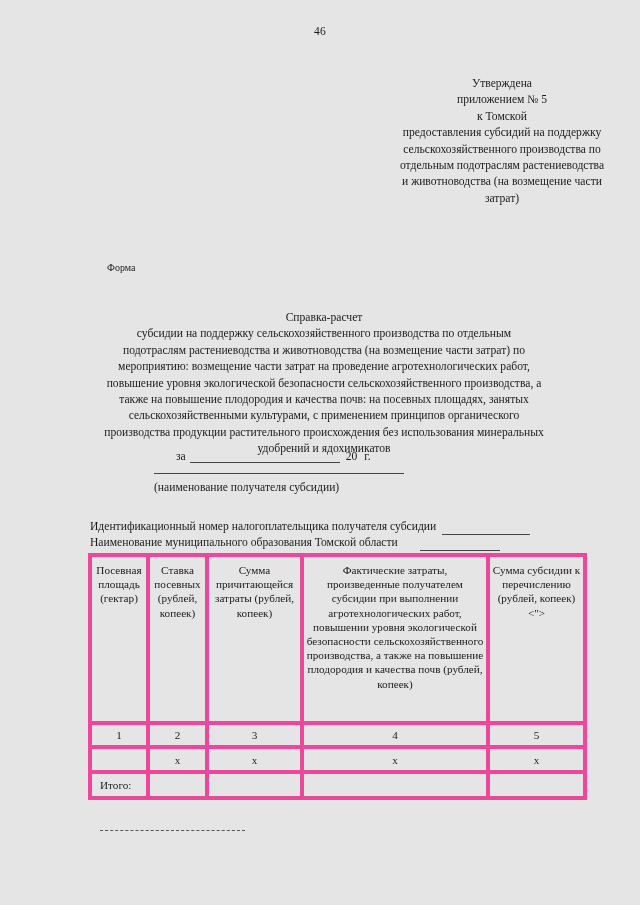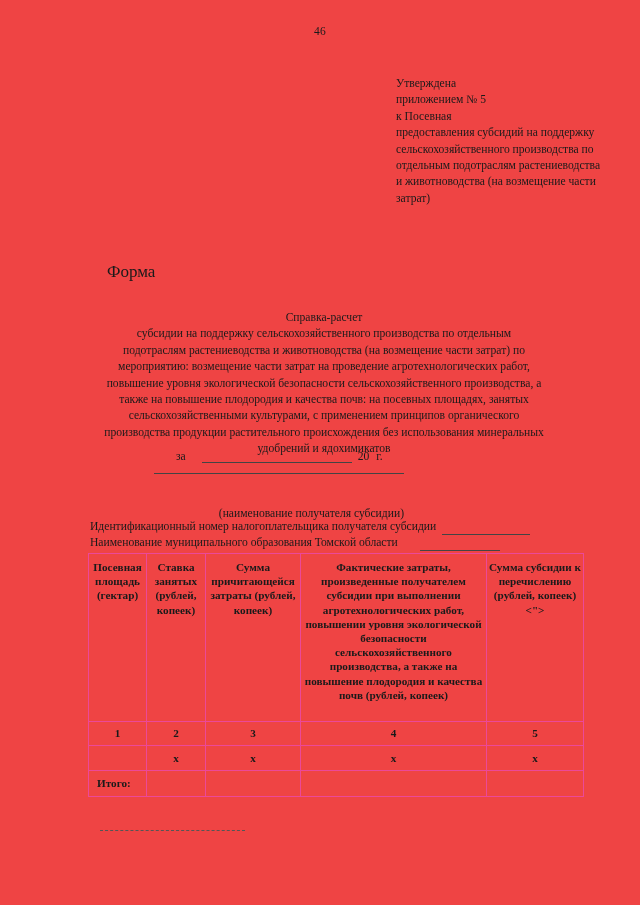--- a/index.html
+++ b/index.html
@@ -10,21 +10,21 @@
     background: #ffffff;
     font-family: "Liberation Serif", "DejaVu Serif", serif;
     color: #1a1a1a;
     position: relative;
     overflow: hidden;
   }
   .page {
     position: relative;
     width: 640px;
     height: 905px;
-    background: #ef4444;
+    background: #e5e5e5;
   }
 
   
   .page-number {
     position: absolute;
     top: 25px;
     left: 0;
     width: 640px;
     text-align: center;
     font-size: 11.5px;
@@ -32,29 +32,30 @@
   }
 
   
   .approval-block {
     position: absolute;
     top: 76px;
     left: 396px;
     width: 212px;
     font-size: 11.6px;
     line-height: 16.4px;
+    text-align: center;
   }
   .approval-block div { white-space: normal; }
 
   
   .form-label {
     position: absolute;
     top: 262px;
     left: 107px;
-    font-size: 17px;
+    font-size: 10px;
   }
 
   
   .doc-title {
     position: absolute;
     top: 310px;
     left: 104px;
     width: 440px;
     text-align: center;
     font-size: 11.6px;
@@ -66,45 +67,45 @@
   
   .period-line {
     position: absolute;
     top: 450px;
     left: 176px;
     font-size: 11.6px;
     display: flex;
     align-items: flex-end;
     gap: 0;
   }
-  .period-line .za { margin-right: 16px; }
+  .period-line .za { margin-right: 4px; }
   .period-line .blank-rule {
     display: inline-block;
     width: 150px;
     border-bottom: 1px solid #444;
     height: 13px;
     margin-right: 6px;
   }
   .period-line .yr { margin-right: 7px; }
 
   
   .recipient-rule {
     position: absolute;
     top: 473px;
     left: 154px;
     width: 250px;
     border-bottom: 1px solid #444;
     height: 1px;
   }
   .recipient-caption {
     position: absolute;
-    top: 507px;
+    top: 481px;
     left: 154px;
     width: 250px;
-    text-align: right;
+    text-align: left;
     font-size: 11.6px;
   }
 
   
   .ident-block {
     position: absolute;
     top: 511px;
     left: 90px;
     width: 500px;
     font-size: 11.6px;
@@ -125,25 +126,25 @@
   .calc-table {
     position: absolute;
     top: 553px;
     left: 88px;
     width: 495px;
     border-collapse: collapse;
     table-layout: fixed;
     font-size: 11.2px;
   }
   .calc-table td, .calc-table th {
-    border: 1px solid #ec4899;
+    border: 4px solid #ec4899;
     padding: 3px 2px;
     text-align: center;
     vertical-align: top;
-    font-weight: bold;
+    font-weight: normal;
     line-height: 14.2px;
   }
   .calc-table thead th { height: 168px; padding-top: 6px; }
   .calc-table .c1 { width: 58px; }
   .calc-table .c2 { width: 59px; }
   .calc-table .c3 { width: 95px; }
   .calc-table .c4 { width: 186px; }
   .calc-table .c5 { width: 97px; }
   .calc-table tbody td { height: 25px; vertical-align: middle; }
   .calc-table tbody tr.num-row td { height: 24px; }
@@ -166,21 +167,21 @@
 </head>
 <body>
 
 <div class="page">
 
   <div class="page-number">46</div>
 
   <div class="approval-block">
     <div>Утверждена</div>
     <div>приложением № 5</div>
-    <div>к Посевная</div>
+    <div>к Томской</div>
     <div>предоставления субсидий на поддержку сельскохозяйственного производства по отдельным подотраслям растениеводства и животноводства (на возмещение части затрат)</div>
   </div>
 
   <div class="form-label">Форма</div>
 
   <div class="doc-title">
     <span class="t-head">Справка-расчет</span>
     <span class="t-body">субсидии на поддержку сельскохозяйственного производства по отдельным подотраслям растениеводства и животноводства (на возмещение части затрат) по мероприятию: возмещение части затрат на проведение агротехнологических работ, повышение уровня экологической безопасности сельскохозяйственного производства, а также на повышение плодородия и качества почв: на посевных площадях, занятых сельскохозяйственными культурами, с применением принципов органического производства продукции растительного происхождения без использования минеральных удобрений и ядохимикатов</span>
   </div>
 
@@ -209,21 +210,21 @@
     <colgroup>
       <col class="c1">
         <col class="c2">
         <col class="c3">
         <col class="c4">
         <col class="c5">
     </colgroup>
     <thead>
       <tr>
         <th>Посевная площадь (гектар)</th>
-        <th>Ставка занятых (рублей, копеек)</th>
+        <th>Ставка посевных (рублей, копеек)</th>
         <th>Сумма причитающейся затраты (рублей, копеек)</th>
         <th>Фактические затраты, произведенные получателем субсидии при выполнении агротехнологических работ, повышении уровня экологической безопасности сельскохозяйственного производства, а также на повышение плодородия и качества почв (рублей, копеек)</th>
         <th>Сумма субсидии к перечислению (рублей, копеек) &lt;"&gt;</th>
       </tr>
     </thead>
     <tbody>
       <tr class="num-row">
         <td>1</td>
         <td>2</td>
         <td>3</td>

